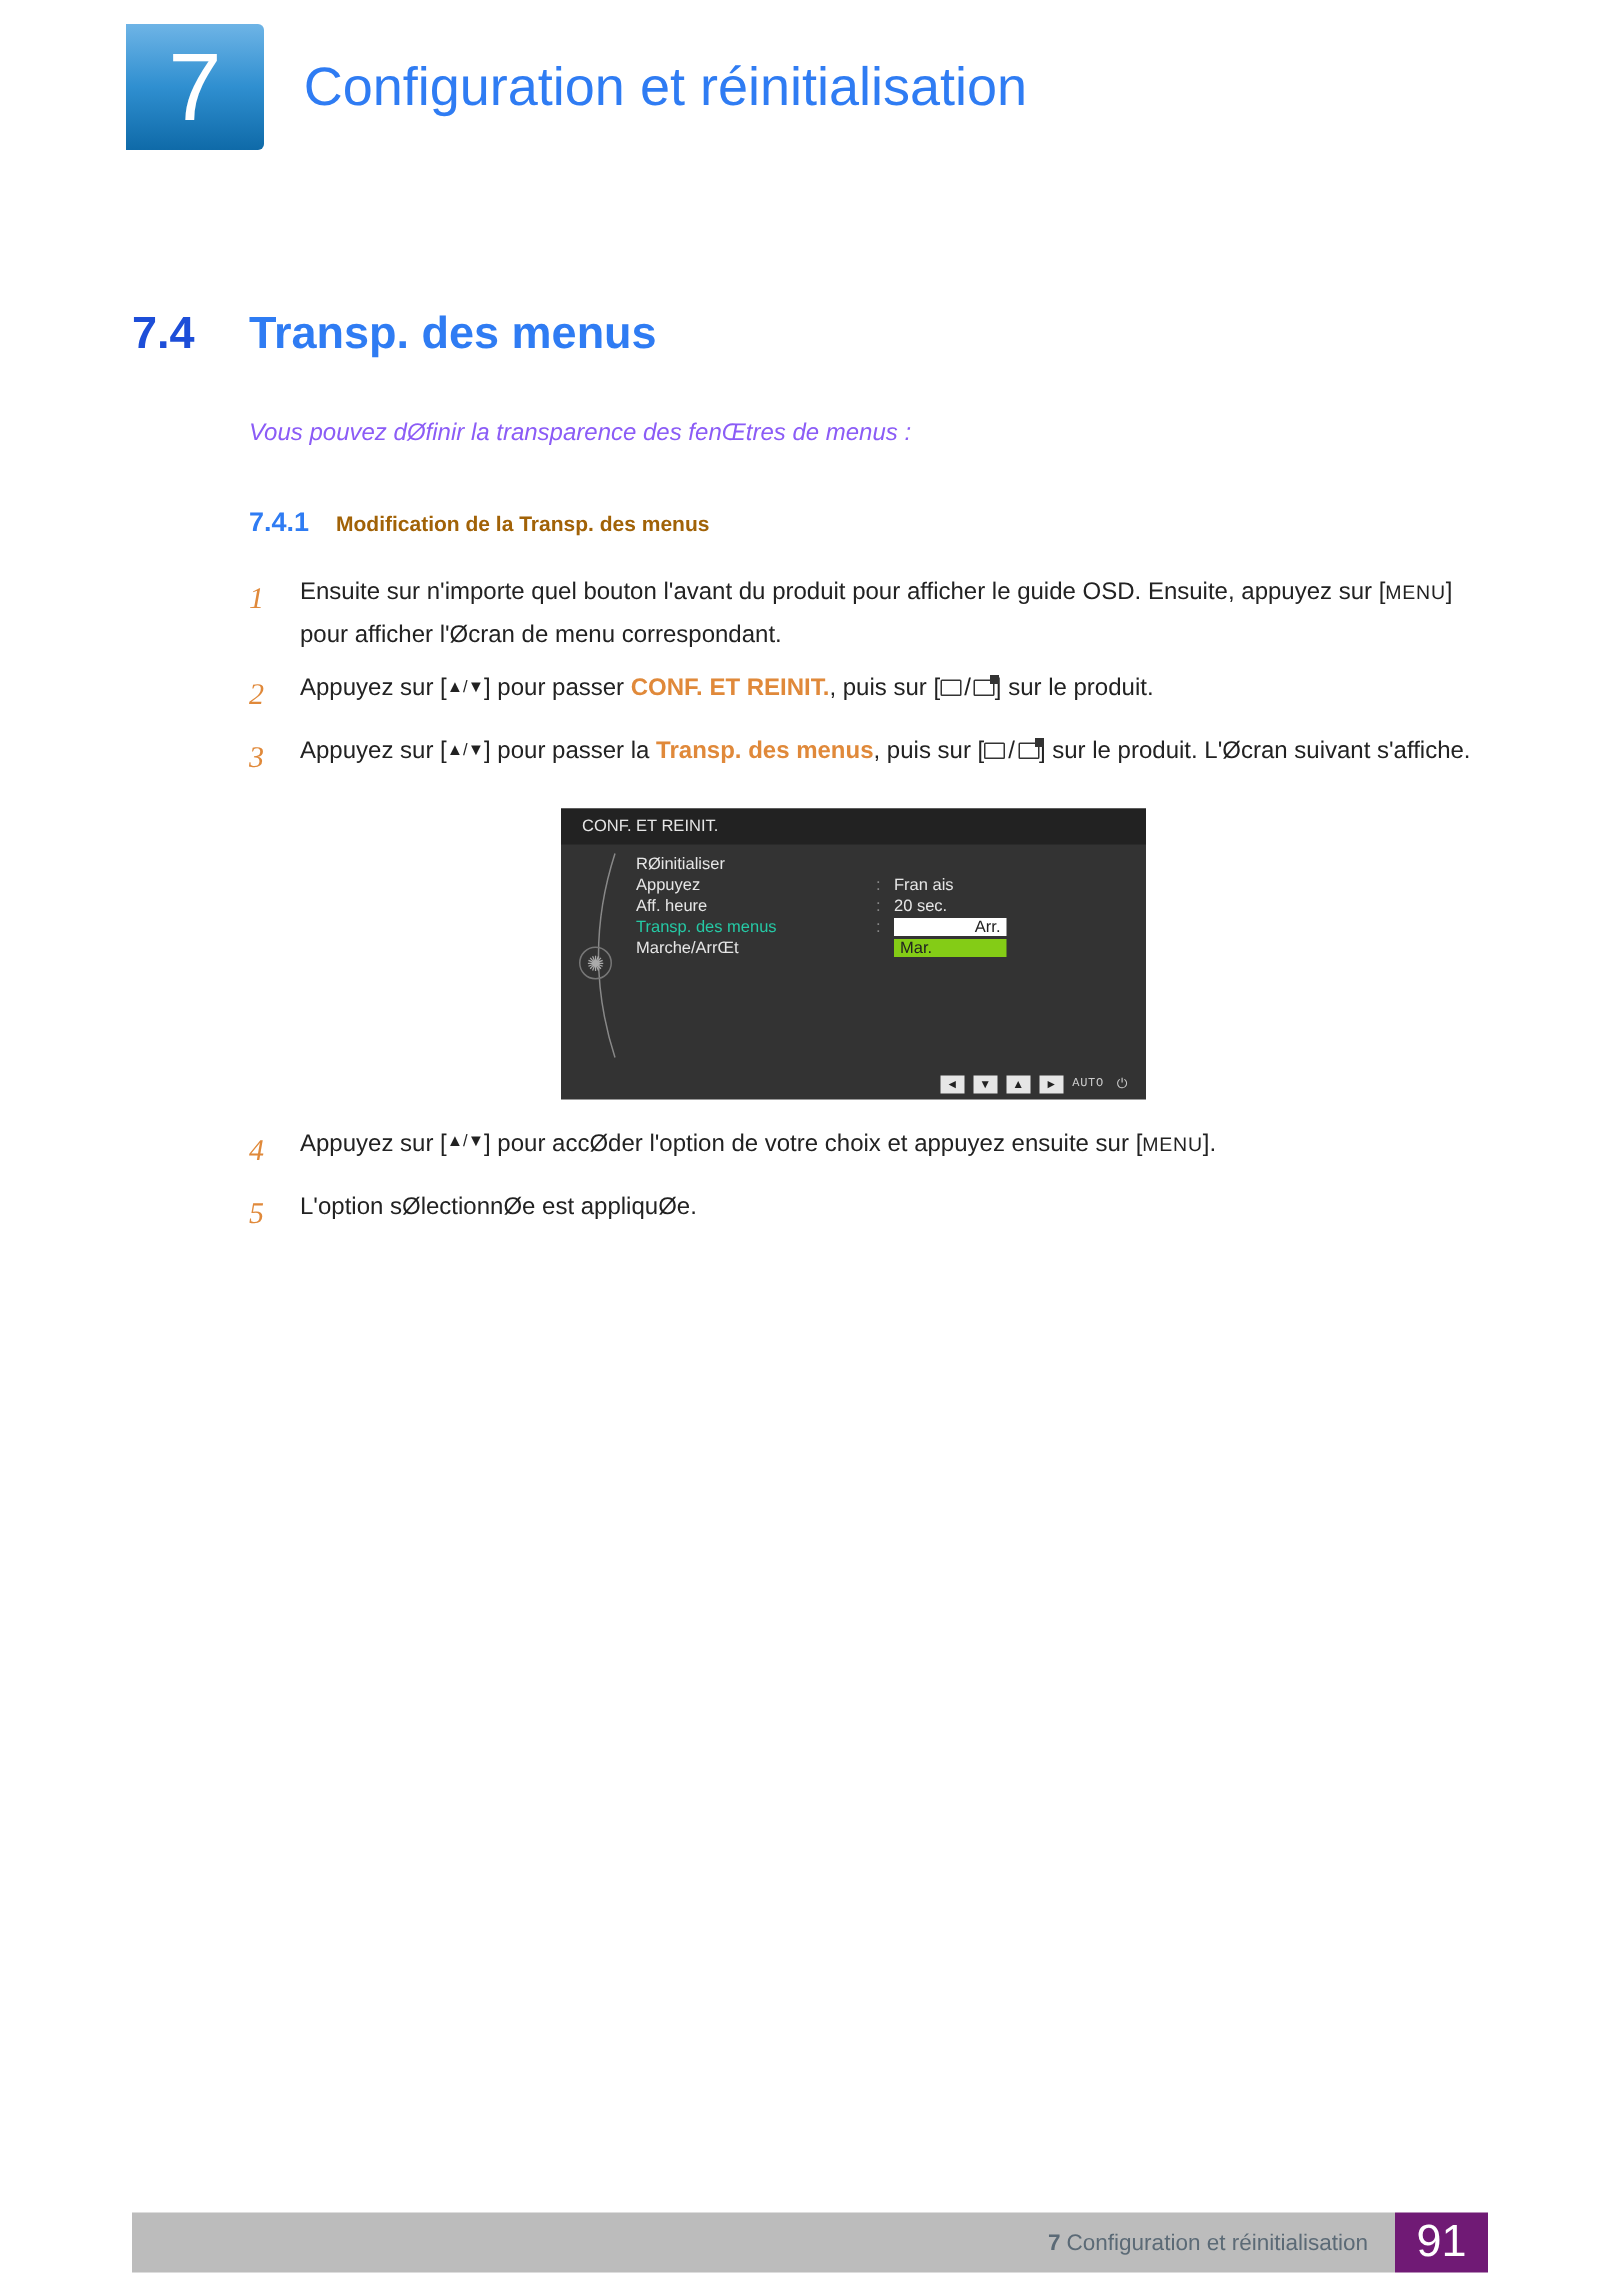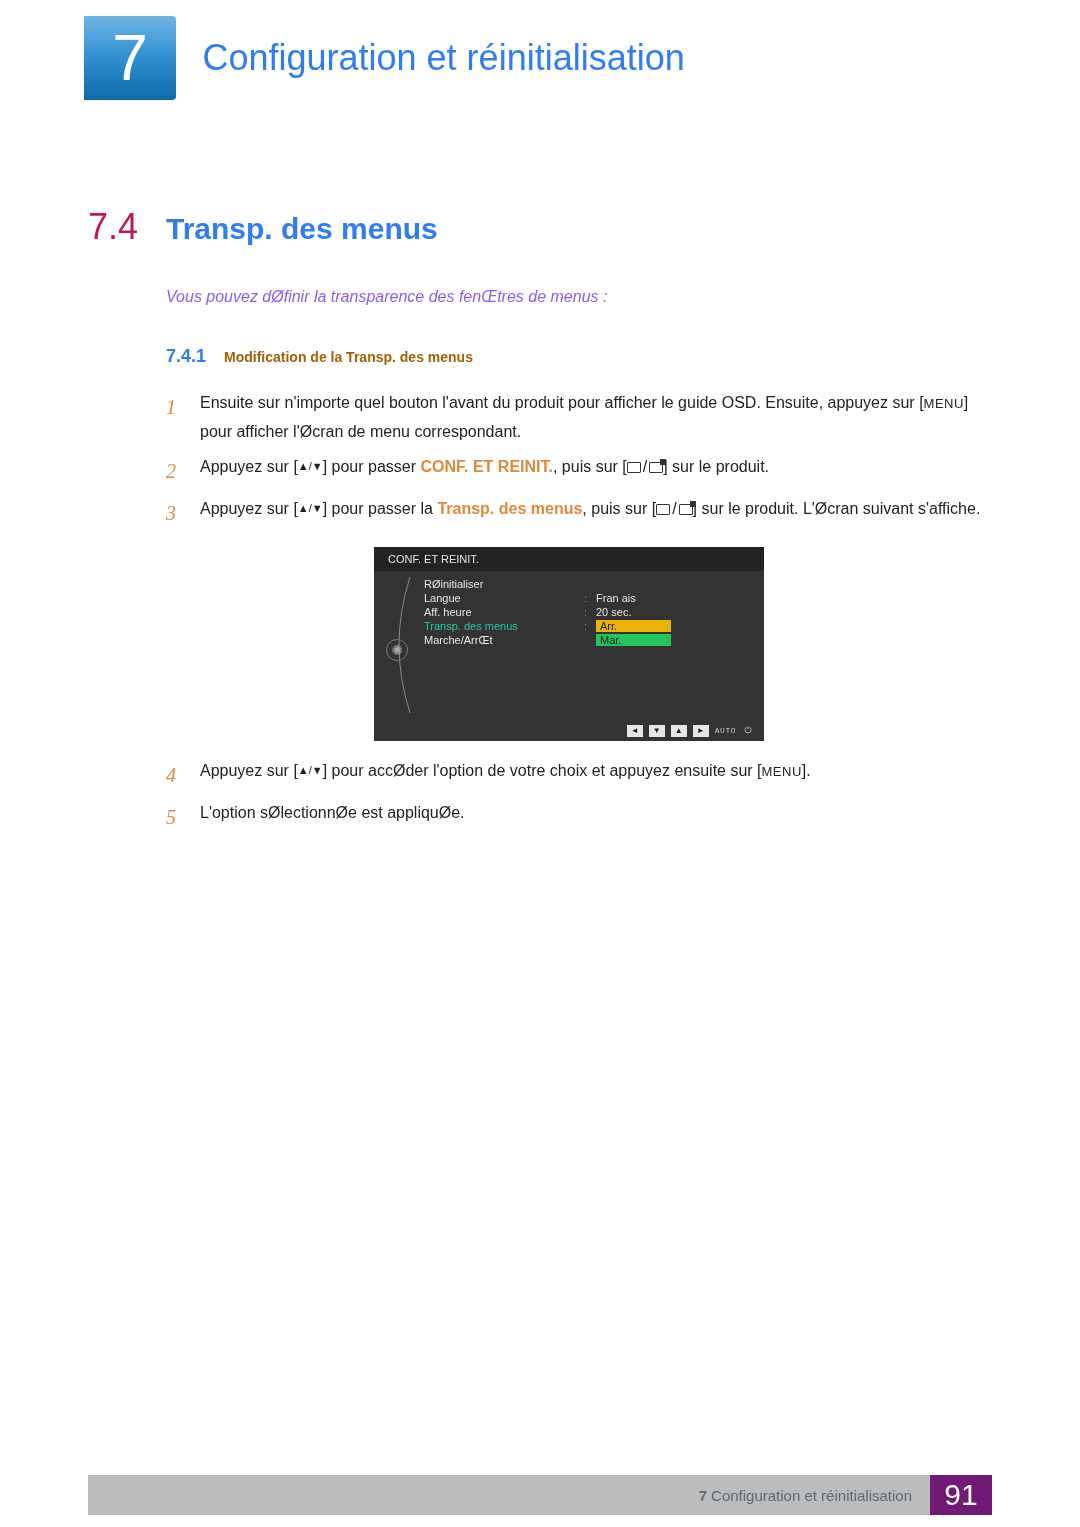--- a/index.html
+++ b/index.html
@@ -38,23 +38,23 @@
     font-weight: 400;
     margin-left: 22px;
     line-height: 84px;
     vertical-align: top;
   }
   .section {
     margin: 90px 88px 0 88px;
   }
   .section-row { display: flex; align-items: baseline; }
   .section-number {
-    color: #be185d;
-    font-size: 36px;
-    font-weight: normal;
+    color: #1d4ed8;
+    font-size: 30px;
+    font-weight: bold;
     width: 78px;
   }
   .section-title {
     color: #2f7cf3;
     font-size: 30px;
     font-weight: bold;
   }
   .intro {
     margin: 40px 0 0 78px;
     font-size: 16px;
@@ -184,28 +184,29 @@
     padding-top: 6px;
   }
   .osd-value-row {
     padding: 1px 0;
     font-size: 11px;
     display: flex;
     gap: 6px;
   }
   .osd-colon { color: #888; width: 6px; }
   .osd-highlight {
-    background: #22c55e;
+    background: #84cc16;
     color: #222;
     padding: 0 4px;
     display: inline-block;
     width: 75px;
   }
   .osd-highlight.sel {
-    background: #eab308;
+    background: #ffffff;
+    text-align: right;
   }
   .osd-footer {
     position: absolute;
     bottom: 4px;
     right: 10px;
     display: flex;
     gap: 6px;
     align-items: center;
     font-size: 9px;
     color: #ccc;
@@ -309,21 +310,21 @@
       <div class="osd-header">CONF. ET REINIT.</div>
       <div class="osd-body">
         <div class="osd-curve">
           <svg width="34" height="140">
             <path d="M28 2 Q6 70 28 138" stroke="#888" stroke-width="1" fill="none"></path>
           </svg>
           <div class="osd-gear">✺</div>
         </div>
         <div class="osd-list">
           <div class="osd-list-item">RØinitialiser</div>
-          <div class="osd-list-item">Langue</div>
+          <div class="osd-list-item">Appuyez</div>
           <div class="osd-list-item">Aff. heure</div>
           <div class="osd-list-item active">Transp. des menus</div>
           <div class="osd-list-item">Marche/ArrŒt</div>
         </div>
         <div class="osd-values">
           <div class="osd-value-row">&nbsp;</div>
           <div class="osd-value-row">
               <span class="osd-colon">:</span>
               <span>Fran ais</span>
             </div>

